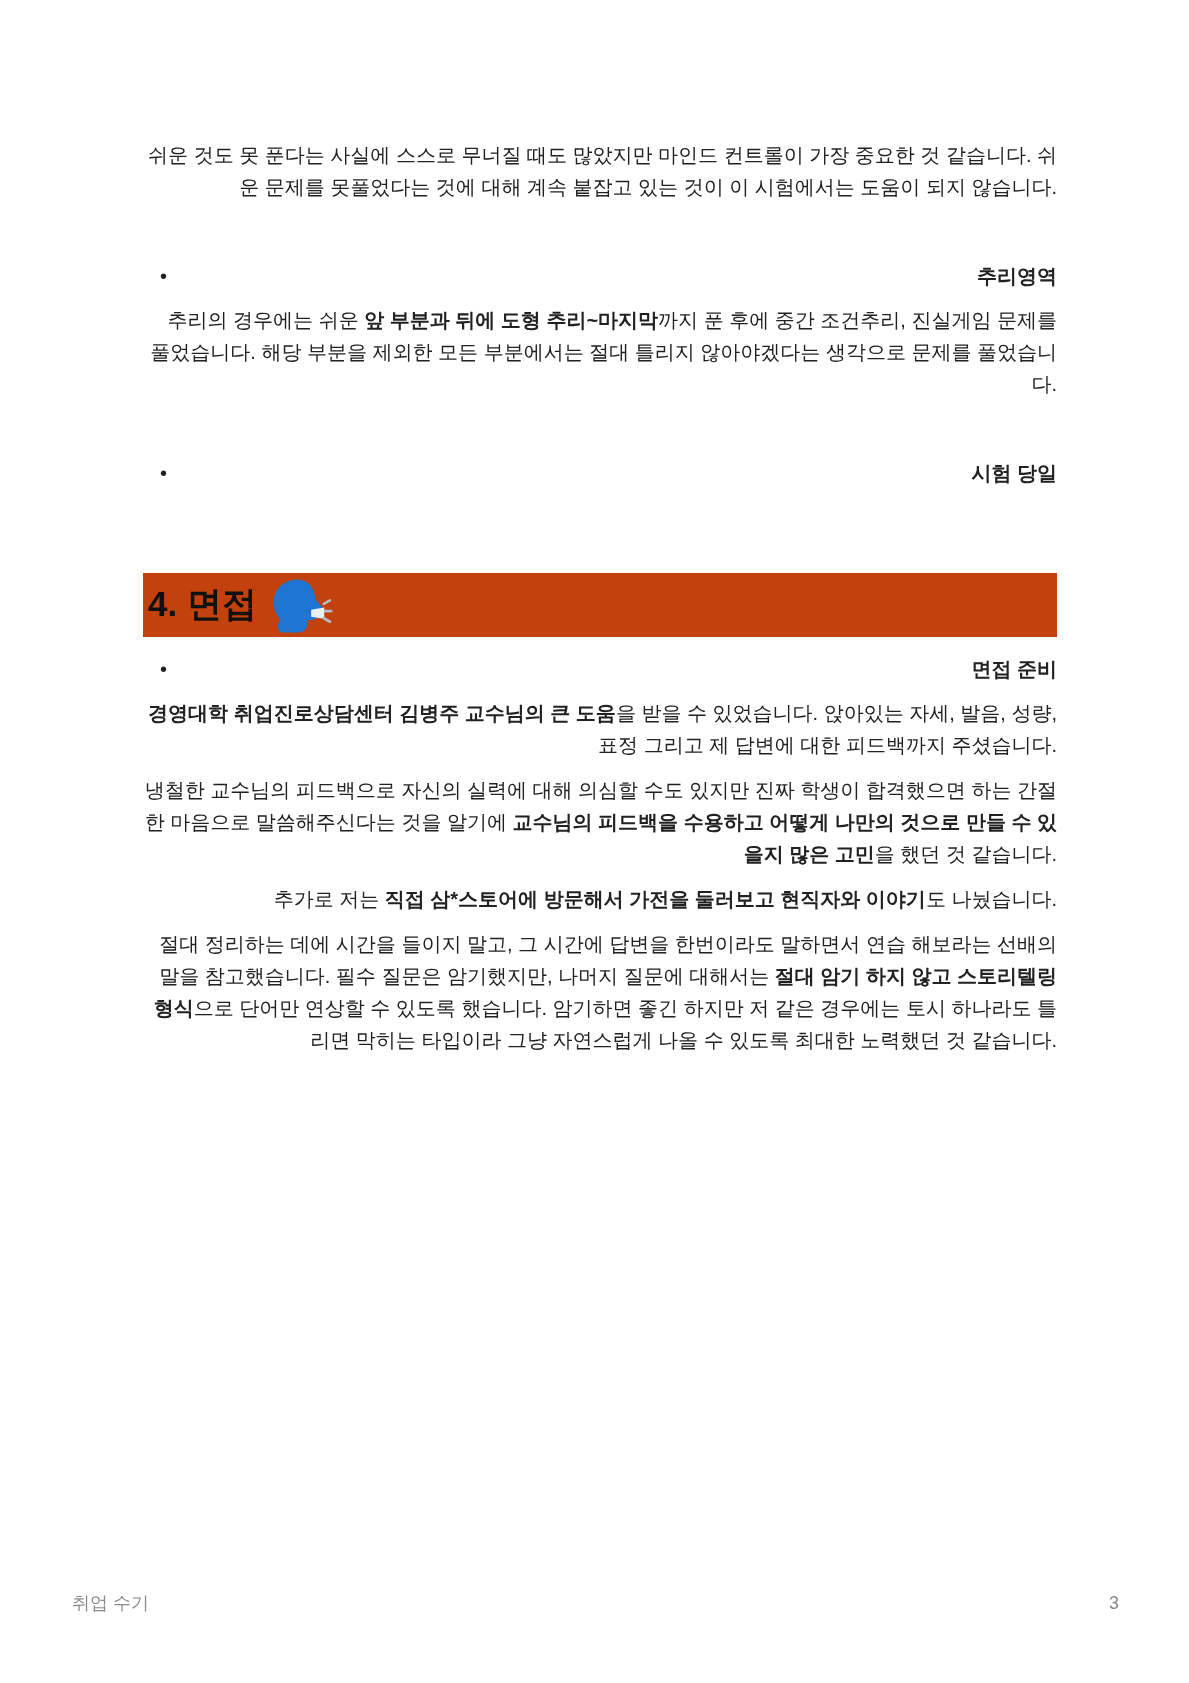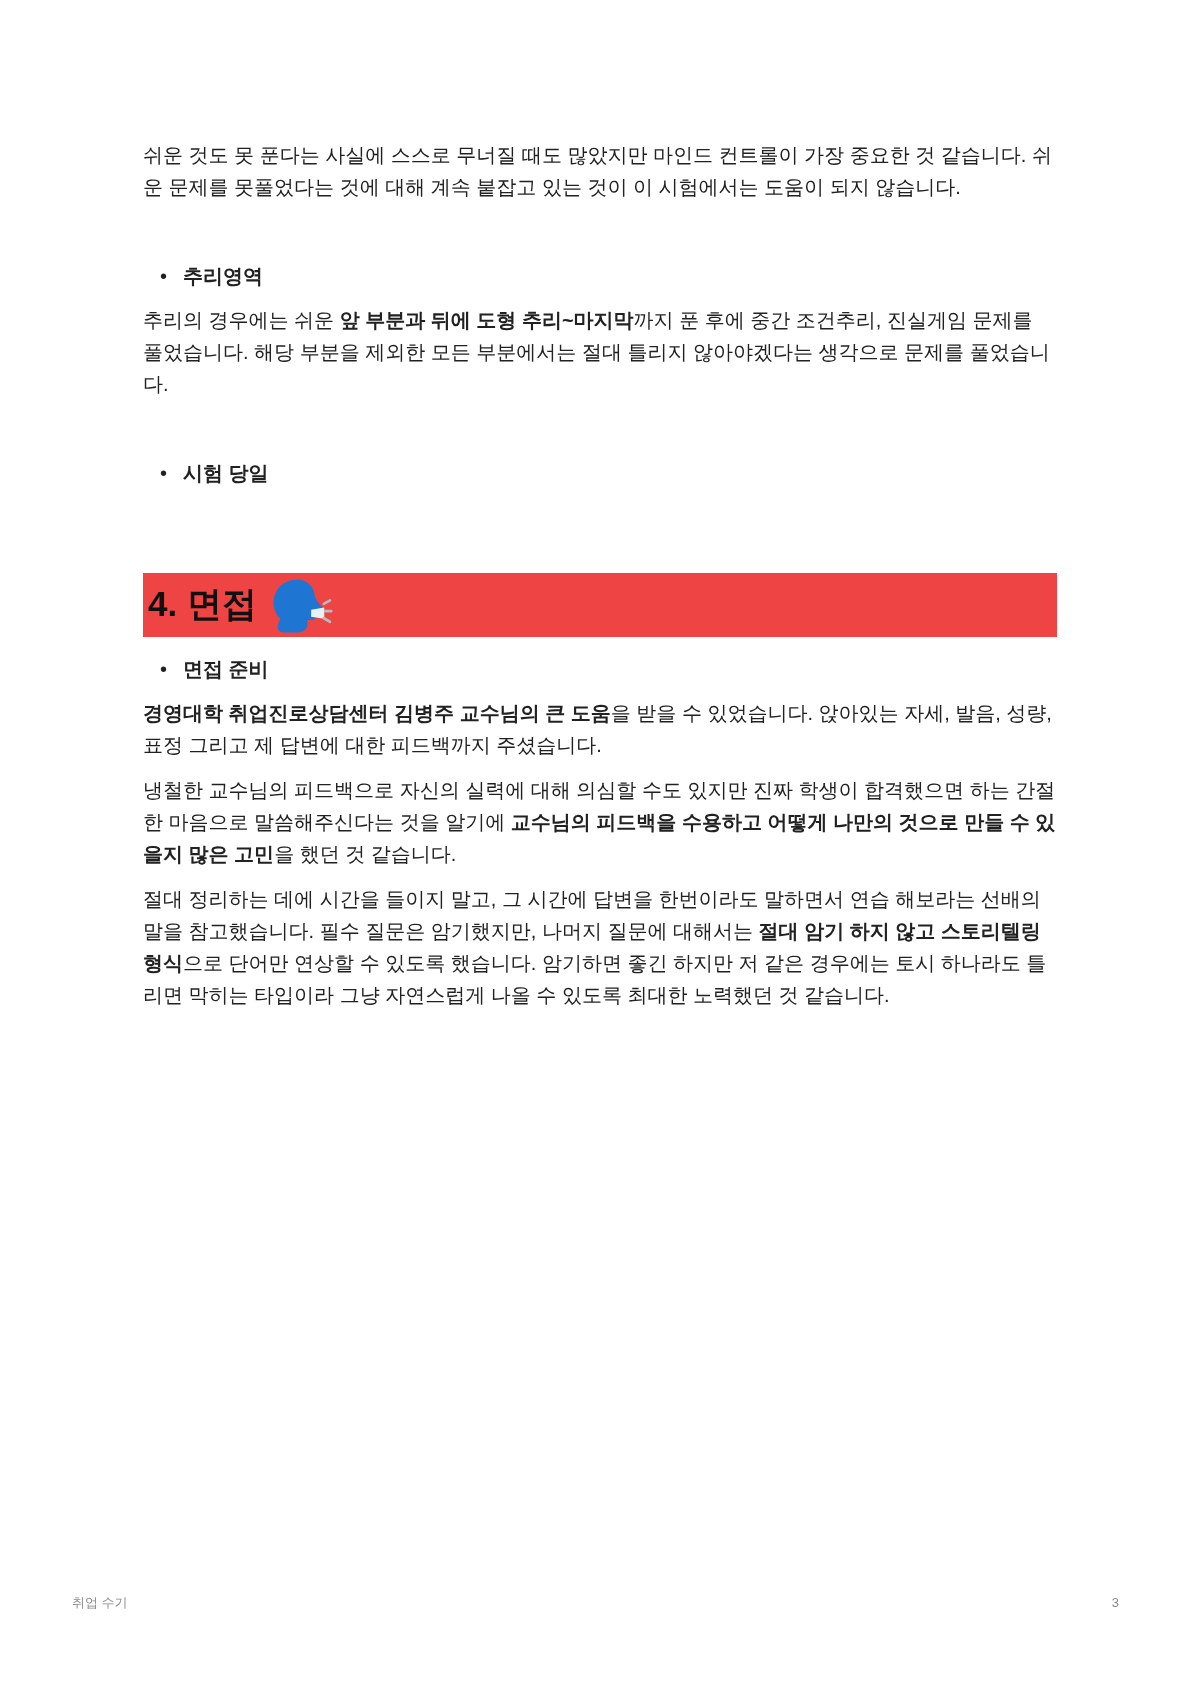--- a/index.html
+++ b/index.html
@@ -59,45 +59,45 @@
     margin-bottom: -4px;
   }
   .footer {
     position: absolute;
     left: 72px;
     right: 70px;
     top: 1592px;
     display: flex;
     justify-content: space-between;
     align-items: baseline;
-    font-size: 13px;
+    font-size: 18px;
     line-height: 22px;
     color: #8a8a8a;
   }
 </style>
 </head>
 <body>
 
-<main class="page-content" style="color: rgb(33, 33, 33);">
+<main class="page-content" style="color: rgb(33, 33, 33); text-align: right;">
 
   <p class="para"><span>쉬운 것도 못 푼다는 사실에 스스로 무너질 때도 많았지만 마인드 컨트롤이 가장 중요한 것 같습니다. 쉬운 문제를 못풀었다는 것에 대해 계속 붙잡고 있는 것이 이 시험에서는 도움이 되지 않습니다.</span></p>
 
   <ul class="blist">
     <li><strong>추리영역</strong></li>
   </ul>
 
   <p class="para"><span>추리의 경우에는 쉬운 </span><strong>앞 부분과 뒤에 도형 추리~마지막</strong><span>까지 푼 후에 중간 조건추리, 진실게임 문제를 풀었습니다. 해당 부분을 제외한 모든 부분에서는 절대 틀리지 않아야겠다는 생각으로 문제를 풀었습니다.</span></p>
 
   <ul class="blist">
     <li><strong>시험 당일</strong></li>
   </ul>
 
 
 
-  <h1 class="heading-band" style="background: #ef4444;">
+  <h1 class="heading-band" style="background: #c2410c;">
     <span>4. 면접</span>
     <svg class="heading-emoji" viewBox="0 0 72 66" width="63" height="58" aria-hidden="true">
       <path class="emoji-fill" fill="#1e76d2" d="M25.5 3.2 C38.5 0.2 50 8.6 51 20.2 C51.4 23.4 52.9 26.4 55.1 28.9 L59.6 34.1 C61.2 36 60.4 37.9 57.9 37.9 L54.2 37.9 L54.2 42.4 C54.2 46.5 51.3 49.1 47.2 49.1 L43 49.1 L43 53.4 C43 59.2 38.4 63.2 32.6 63.2 L15.4 63.2 C10.2 63.2 7.6 58.7 9.4 53.6 L11.6 47.6 C4.2 40 1.9 28.8 6 18.9 C9.5 10.3 16 5.4 25.5 3.2 Z"></path>
       <path class="emoji-cut" fill="#e7f1f8" d="M47 37.2 L62 34.6 L62 47.6 L47 45.2 Z"></path>
       <g class="emoji-lines" stroke="#b3bcc4" stroke-width="3" fill="none" stroke-linecap="round">
         <path d="M61.5 30.5 L68.5 26.5"></path>
         <path d="M63 38.8 L70 38.8"></path>
         <path d="M61.5 47 L68.5 51"></path>
       </g>
     </svg>
@@ -105,20 +105,21 @@
 
   <ul class="blist after-heading">
     <li><strong>면접 준비</strong></li>
   </ul>
 
   <p class="para"><strong>경영대학 취업진로상담센터 김병주 교수님의 큰 도움</strong><span>을 받을 수 있었습니다. 앉아있는 자세, 발음, 성량, 표정 그리고 제 답변에 대한 피드백까지 주셨습니다.</span></p>
 
 
   <p class="para"><span>냉철한 교수님의 피드백으로 자신의 실력에 대해 의심할 수도 있지만 진짜 학생이 합격했으면 하는 간절한 마음으로 말씀해주신다는 것을 알기에 </span><strong>교수님의 피드백을 수용하고 어떻게 나만의 것으로 만들 수 있을지 많은 고민</strong><span>을 했던 것 같습니다.</span></p>
 
+  <p class="para"><span>추가로 저는 </span><strong>직접 삼*스토어에 방문해서 가전을 둘러보고 현직자와 이야기</strong><span>도 나눴습니다.</span></p>
 
   <p class="para"><span>절대 정리하는 데에 시간을 들이지 말고, 그 시간에 답변을 한번이라도 말하면서 연습 해보라는 선배의 말을 참고했습니다. 필수 질문은 암기했지만, 나머지 질문에 대해서는 </span><strong>절대 암기 하지 않고 스토리텔링 형식</strong><span>으로 단어만 연상할 수 있도록 했습니다. 암기하면 좋긴 하지만 저 같은 경우에는 토시 하나라도 틀리면 막히는 타입이라 그냥 자연스럽게 나올 수 있도록 최대한 노력했던 것 같습니다.</span></p>
 
 </main>
 
 <footer class="footer" style="color: rgb(138, 138, 138);">
   <span>취업 수기</span>
   <span>3</span>
 </footer>
 

